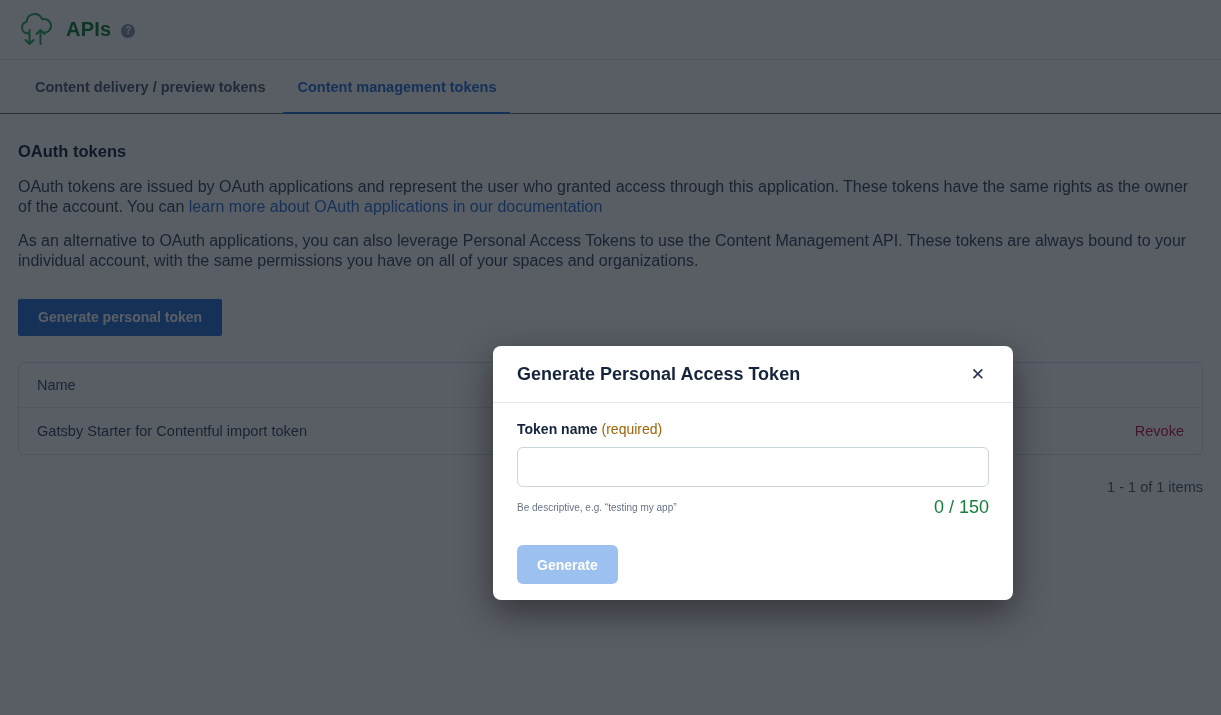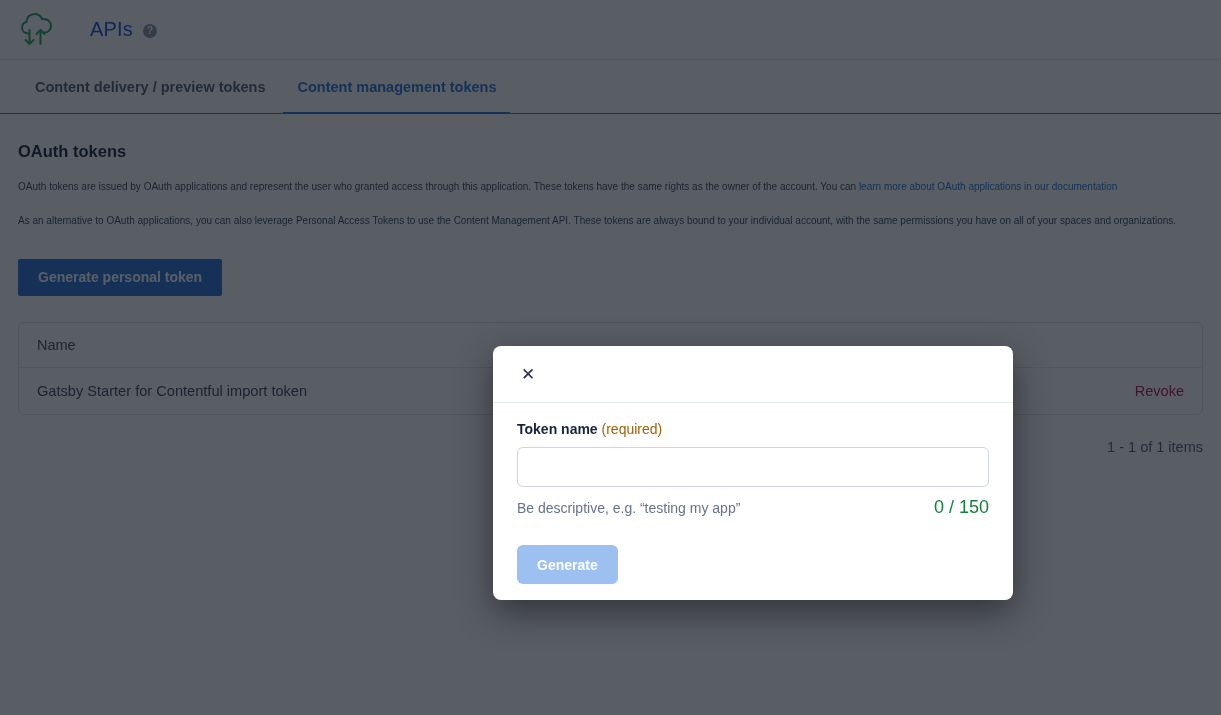--- a/index.html
+++ b/index.html
@@ -15,21 +15,21 @@
   .page { width:100%; height:100%; background:#ffffff; }
 
   .app-header {
     height:60px;
     display:flex; align-items:center;
     padding:0 20px;
     border-bottom:1px solid #d9e0e5;
     background:#ffffff;
   }
   .app-logo { width:34px; height:38px; margin-right:12px; }
-  .app-title { font-size:20px; font-weight:400; color:#1d4ed8; letter-spacing:.2px;margin-left:24px; }
+  .app-title { font-size:20px; font-weight:700; color:#15803d; letter-spacing:.2px; }
   .help-badge {
     width:14px; height:14px; margin-left:10px; margin-top:2px;
     border-radius:50%; background:#8c97ab; color:#ffffff;
     font-size:10px; font-weight:700; line-height:14px; text-align:center;
     cursor:pointer;
   }
 
   .tabbar {
     display:flex; align-items:stretch;
     height:54px;
@@ -50,21 +50,21 @@
   }
 
   .content { padding:0 18px; }
 
   .section-heading {
     font-size:16.5px; font-weight:700; color:#1b2a3d;
     margin-top:27px; margin-bottom:16px;
   }
   .section-heading.first { margin-top:28px; }
   .body-text {
-    font-size:10px; line-height:20px; color:#3c4a5c;
+    font-size:16px; line-height:20px; color:#3c4a5c;
     margin-bottom:14px;
   }
   .text-link { color:#2e75d4; text-decoration:none; cursor:pointer; }
 
   .primary-btn {
     display:inline-block;
     margin-top:14px;
     padding:0 20px; height:37px; line-height:37px;
     background:#2e75d4; color:#ffffff;
     font-family:"Liberation Sans", sans-serif;
@@ -132,21 +132,21 @@
     margin-top:10px;
     border:1px solid #cbd6dd; border-radius:6px;
     padding:0 12px; font-size:14px; color:#15243c;
     font-family:"Liberation Sans", sans-serif;
     outline:none; background:#ffffff;
   }
   .helper-row {
     display:flex; justify-content:space-between; align-items:center;
     margin-top:10px;
   }
-  .helper-text { font-size:14px; color:#67728a; }
+  .helper-text { font-size:10px; color:#67728a; }
   .char-counter { font-size:18px; color:#15803d; }
   .modal-generate {
     margin-top:27px;
     padding:0 20px; height:39px;
     background:#9cc0ef; color:#ffffff;
     font-family:"Liberation Sans", sans-serif;
     font-size:14px; font-weight:700;
     border:none; border-radius:6px; cursor:not-allowed;
   }
 </style>
@@ -191,20 +191,21 @@
 
     <div class="pagination">1 - 1 of 1 items</div>
 
   </main>
 </div>
 
 <div class="backdrop"></div>
 
 <div class="modal">
   <div class="modal-header">
+    <h2 class="modal-title">Generate Personal Access Token</h2>
     <button class="modal-close">✕</button>
   </div>
   <div class="modal-body">
     <div class="field-label">
       <span class="label-main">Token name</span><span class="label-suffix"> (required)</span>
     </div>
     <input class="text-input" type="text" value="" style="">
     <div class="helper-row">
       <span class="helper-text">Be descriptive, e.g. “testing my app”</span>
       <span class="char-counter">0 / 150</span>

